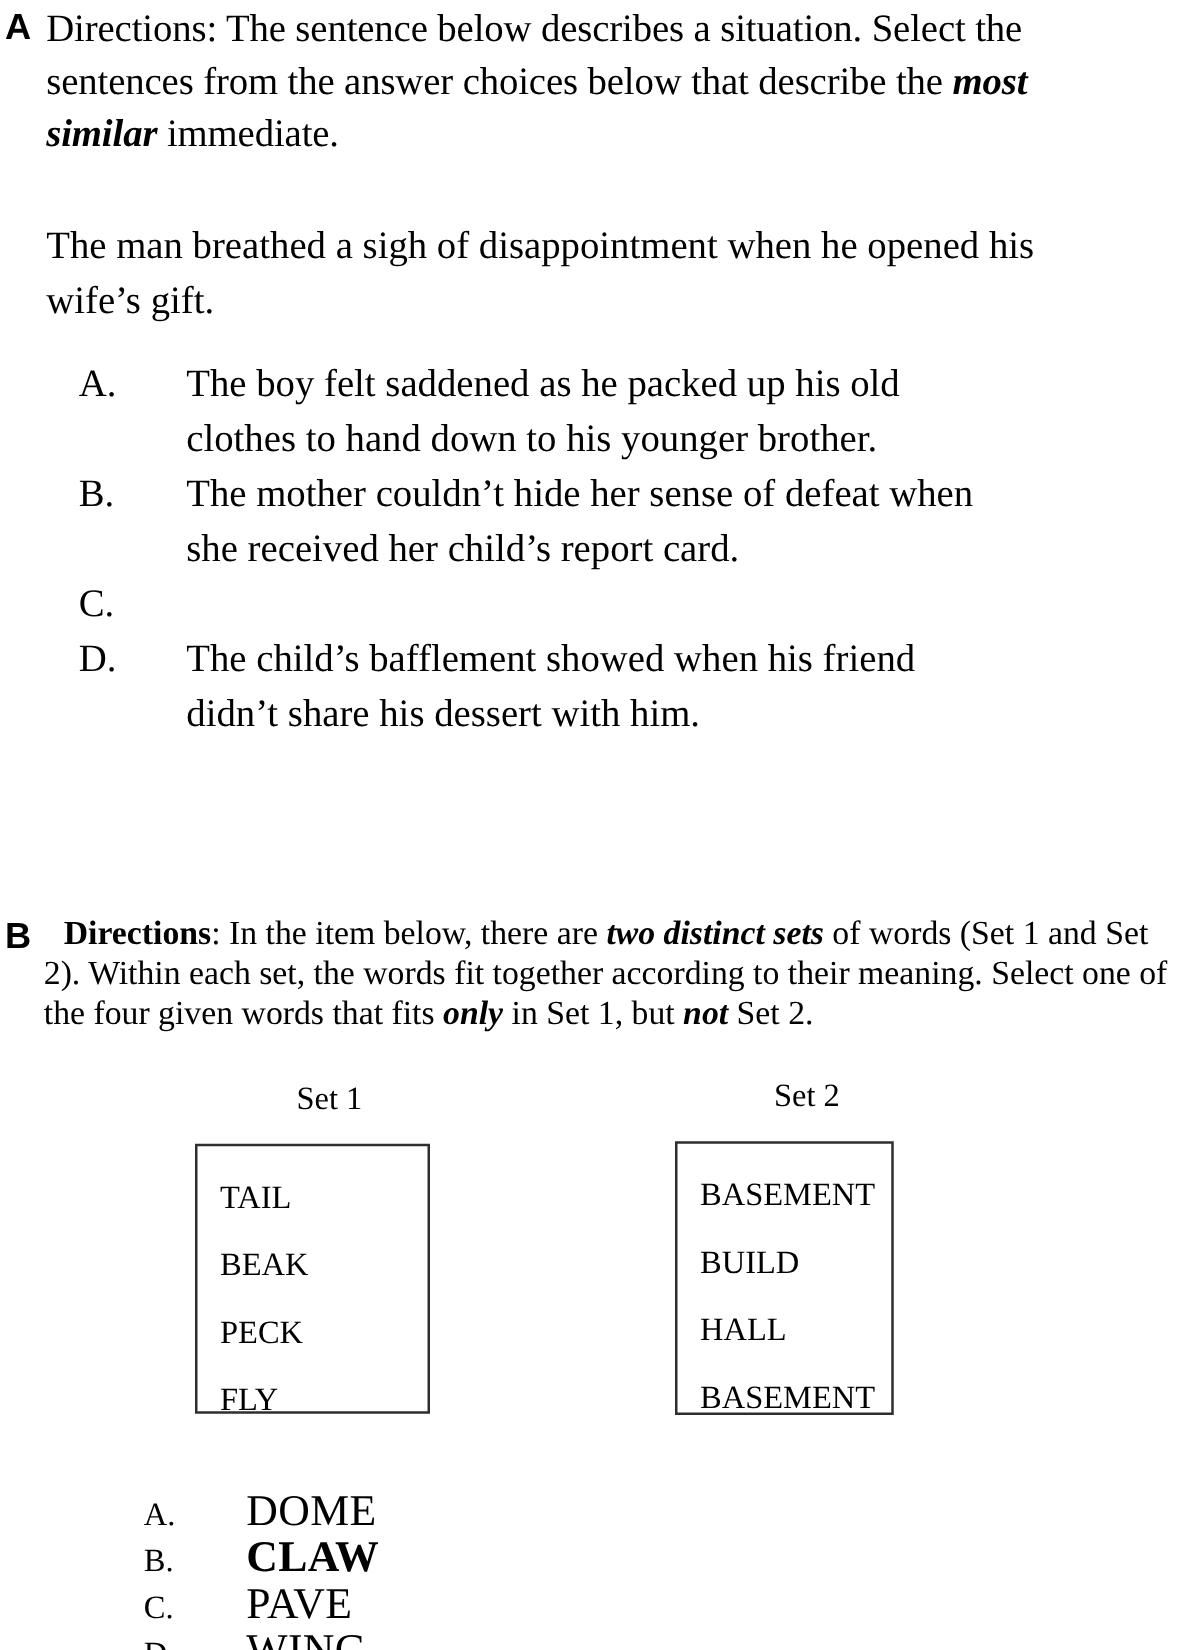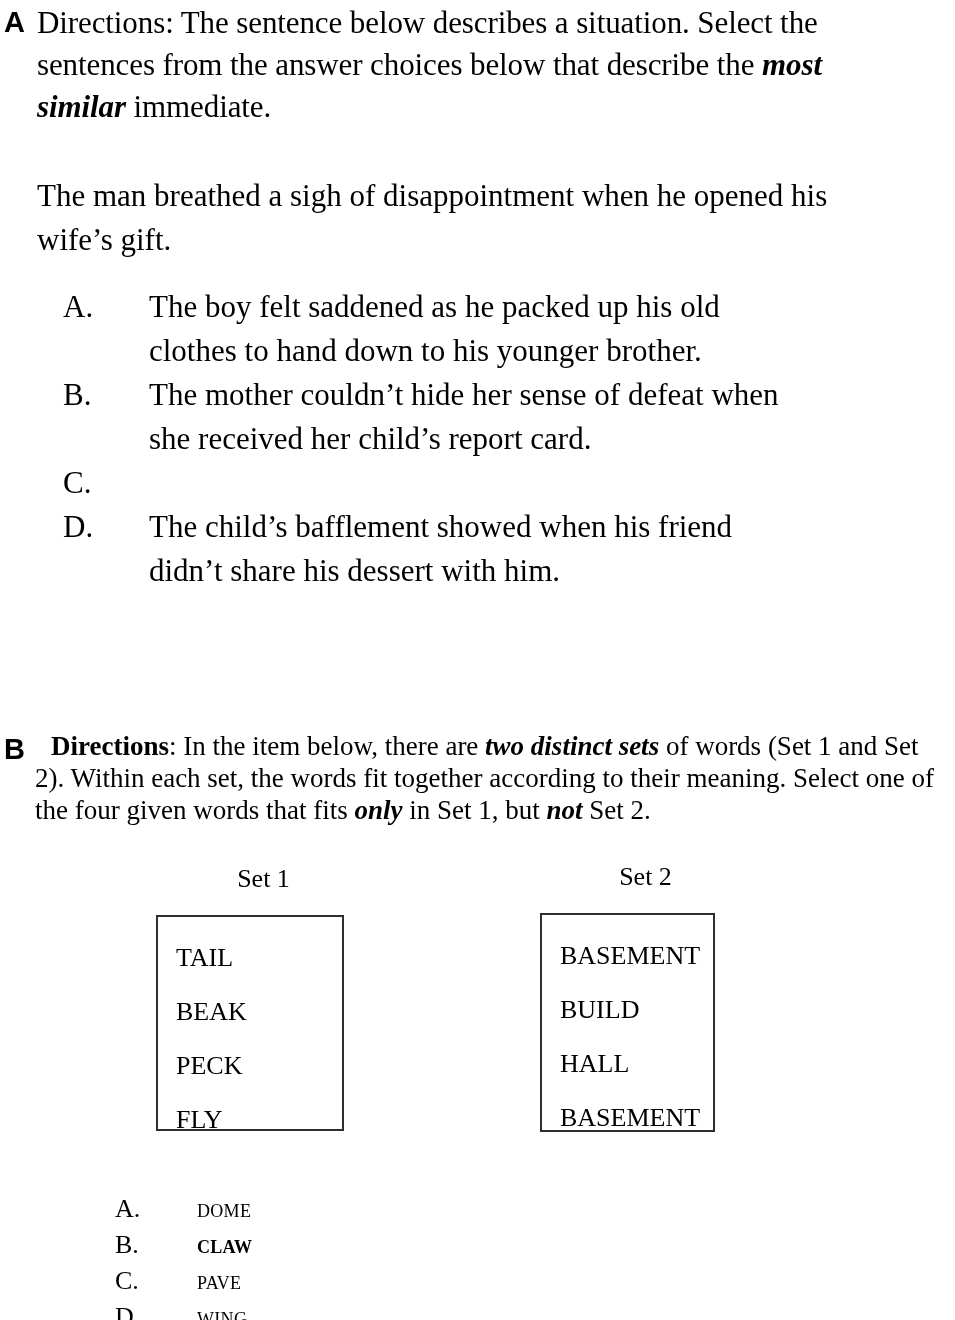--- a/index.html
+++ b/index.html
@@ -116,21 +116,21 @@
     width: 420px;
   }
   .bchoice-row { display: flex; align-items: baseline; }
   .bchoice-letter {
     flex: 0 0 82px;
     font-size: 26px;
     line-height: 34px;
   }
   .bchoice-text {
     flex: 1 1 auto;
-    font-size: 18px;
+    font-size: 35px;
     line-height: 34px;
     letter-spacing: 0.3px;
   }
   .bchoice-text.is-answer { font-weight: bold; }
 </style>
 </head>
 <body>
 
 <div class="abs section-marker" id="markerA">A</div>
 

